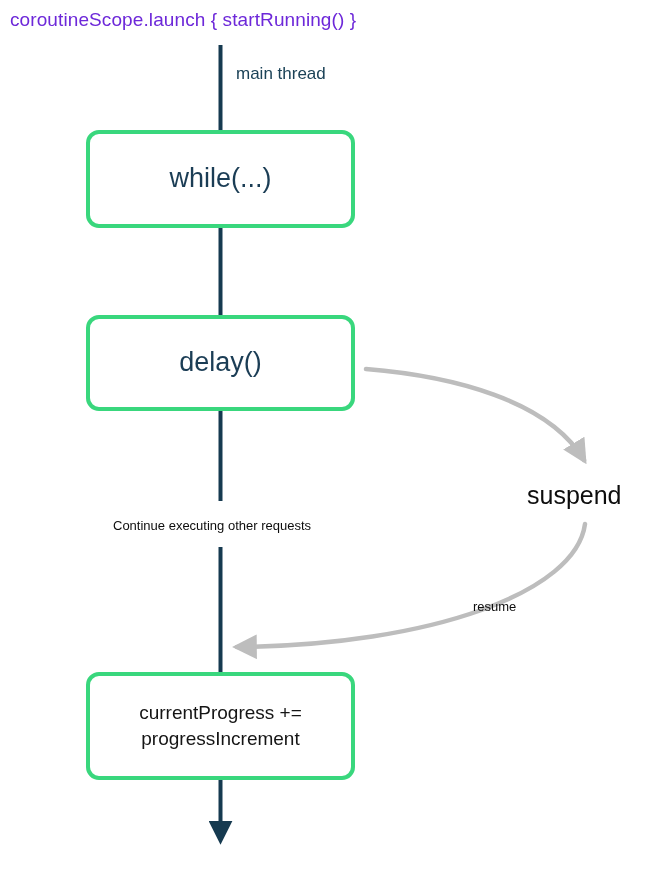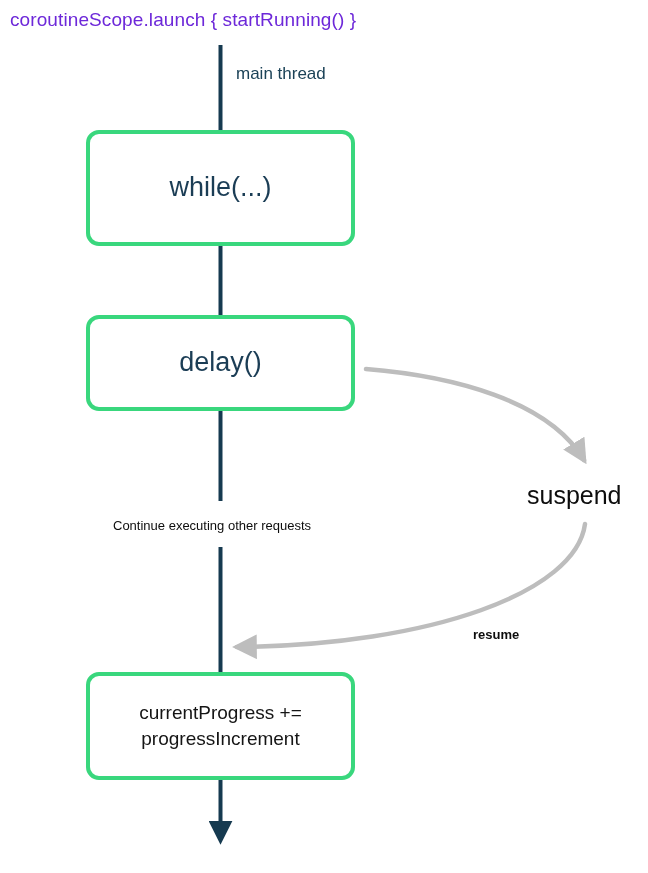--- a/index.html
+++ b/index.html
@@ -54,21 +54,21 @@
     border-radius: 13px;
     background: #ffffff;
     display: flex;
     align-items: center;
     justify-content: center;
     text-align: center;
     z-index: 3;
   }
   .node-while {
     top: 130px;
-    height: 116px;
+    height: 98px;
     text-align: right;
   }
   .node-delay {
     top: 315px;
     height: 96px;
   }
   .node-progress {
     top: 672px;
     height: 108px;
   }
@@ -88,22 +88,21 @@
     color: #0d0d0d;
     white-space: nowrap;
   }
   .annot-continue {
     left: 81px;
     top: 518px;
     margin-left: 32px;
   }
   .annot-resume {
     left: 473px;
-    top: 627px;
-    font-weight: bold;
+    top: 599px;
   }
   .suspend-label {
     position: absolute;
     left: 527px;
     top: 481px;
     font-size: 25px;
     color: #0d0d0d;
     white-space: nowrap;
   }
 </style>

